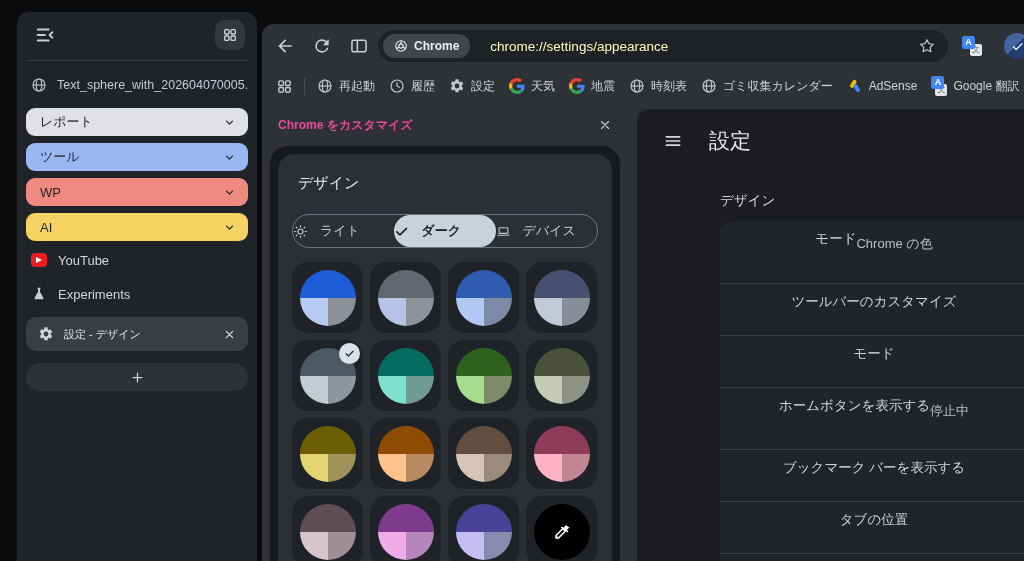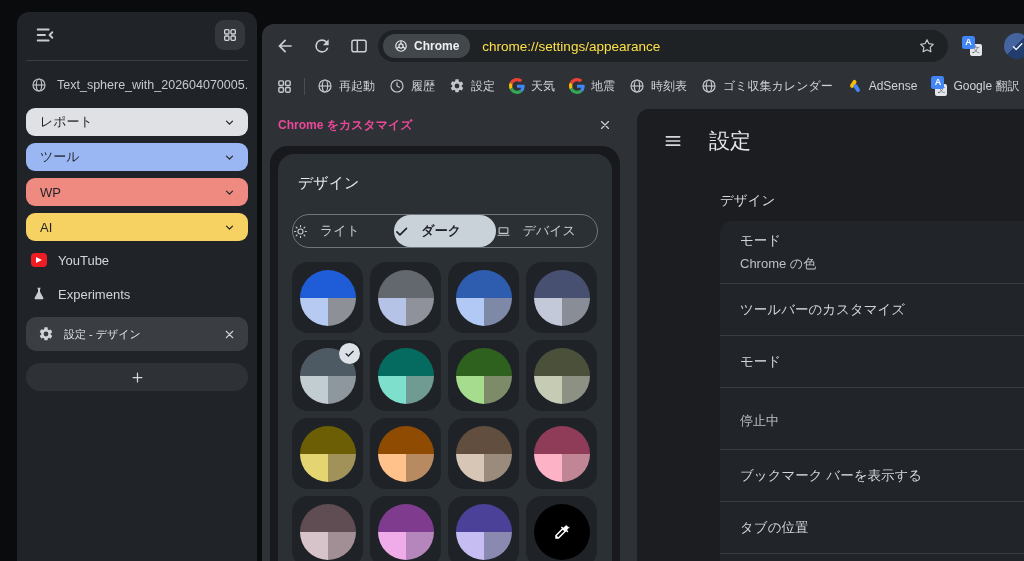--- a/index.html
+++ b/index.html
@@ -39,21 +39,21 @@
 
   
   .main{position:absolute;left:262px;top:24px;width:762px;height:549px;background:#2e3236;border-radius:12px 0 0 0;}
   .toolbar{position:relative;height:44px;display:flex;align-items:center;padding-left:13px;}
   .nav-ic{width:20px;height:20px;color:#ccd0d5;margin-right:17px;}
   .omnibox{position:absolute;left:116px;top:6px;width:570px;height:32px;background:#1f2225;border-radius:16px;
     display:flex;align-items:center;padding:0 12px 0 5px;}
   .chip{height:24px;border-radius:12px;background:#42474c;display:flex;align-items:center;gap:6px;
     padding:0 11px;color:#eef0f2;font-size:12px;font-weight:700;}
   .chip .ic{width:14px;height:14px;color:#e8eaec;}
-  .url{margin-left:12px;color:#fde047;font-size:13.5px;flex:1;white-space:nowrap;overflow:hidden;}
+  .url{margin-left:20px;color:#fef9c3;font-size:13.5px;flex:1;white-space:nowrap;overflow:hidden;}
   .star{width:18px;height:18px;color:#c4c8cd;}
   .tr-btn{position:absolute;left:700px;top:12px;width:20px;height:20px;}
   .tr{position:relative;display:block;width:20px;height:20px;}
   .tr-g{position:absolute;right:0;bottom:0;width:12px;height:12px;background:#e4e7ea;border-radius:2px;
     color:#5f6368;font-size:8px;line-height:12px;text-align:center;}
   .tr-b{position:absolute;left:0;top:0;width:13px;height:13px;background:#4285f4;border-radius:2.5px;
     color:#fff;font-size:9px;font-weight:700;line-height:13px;text-align:center;}
   .ext-btn{position:absolute;left:742px;top:9px;width:26px;height:26px;}
   .ext{display:flex;width:26px;height:26px;border-radius:50%;align-items:center;justify-content:center;
     background:linear-gradient(135deg,#44639f 48%,#223d6b 48%);}
@@ -90,21 +90,21 @@
     color:#1f2428;display:flex;align-items:center;justify-content:center;}
   .badge .ic{width:11px;height:11px;}
 
   
   .settings{position:absolute;left:375px;top:5px;right:0;bottom:-10px;background:#1b1d20;border-radius:12px 0 0 0;}
   .st-head{display:flex;align-items:center;gap:26px;padding:18px 0 0 26px;}
   .st-menu{width:20px;height:20px;color:#d6d9dc;}
   .st-title{font-size:21px;color:#e6e8ea;font-weight:400;}
   .st-section{position:absolute;left:83px;top:83px;font-size:13.5px;color:#d8dbde;}
   .st-card{position:absolute;left:83px;right:0;top:112px;bottom:0;background:#212428;border-radius:12px 0 0 0;overflow:hidden;}
-  .st-row{min-height:52px;display:flex;flex-direction:column;justify-content:center;padding:9px 16px 9px 20px;}
+  .st-row{min-height:52px;display:flex;flex-direction:row;justify-content:center;padding:9px 16px 9px 20px;}
   .st-row.two{min-height:62px;}
   .st-row + .st-row{border-top:1px solid #3a3e42;}
   .st-lab{font-size:13.5px;color:#d3d6d9;}
   .st-sub{font-size:13px;color:#bcc0c4;margin-top:5px;}
 </style>
 </head>
 <body>
 
 <div class="sidebar">
   <div class="sb-head">
@@ -487,20 +487,21 @@
     <span class="st-lab">モード</span>
   <span class="st-sub">Chrome の色</span>
           </div>
           <div class="st-row">
     <span class="st-lab">ツールバーのカスタマイズ</span>
   </div>
           <div class="st-row">
     <span class="st-lab">モード</span>
   </div>
           <div class="st-row two">
+    <span class="st-lab">ホームボタンを表示する</span>
   <span class="st-sub">停止中</span>
           </div>
           <div class="st-row">
     <span class="st-lab">ブックマーク バーを表示する</span>
   </div>
           <div class="st-row">
     <span class="st-lab">タブの位置</span>
   </div>
           <div class="st-row">
     <span class="st-lab">タブ検索のボタンを表示する</span>

